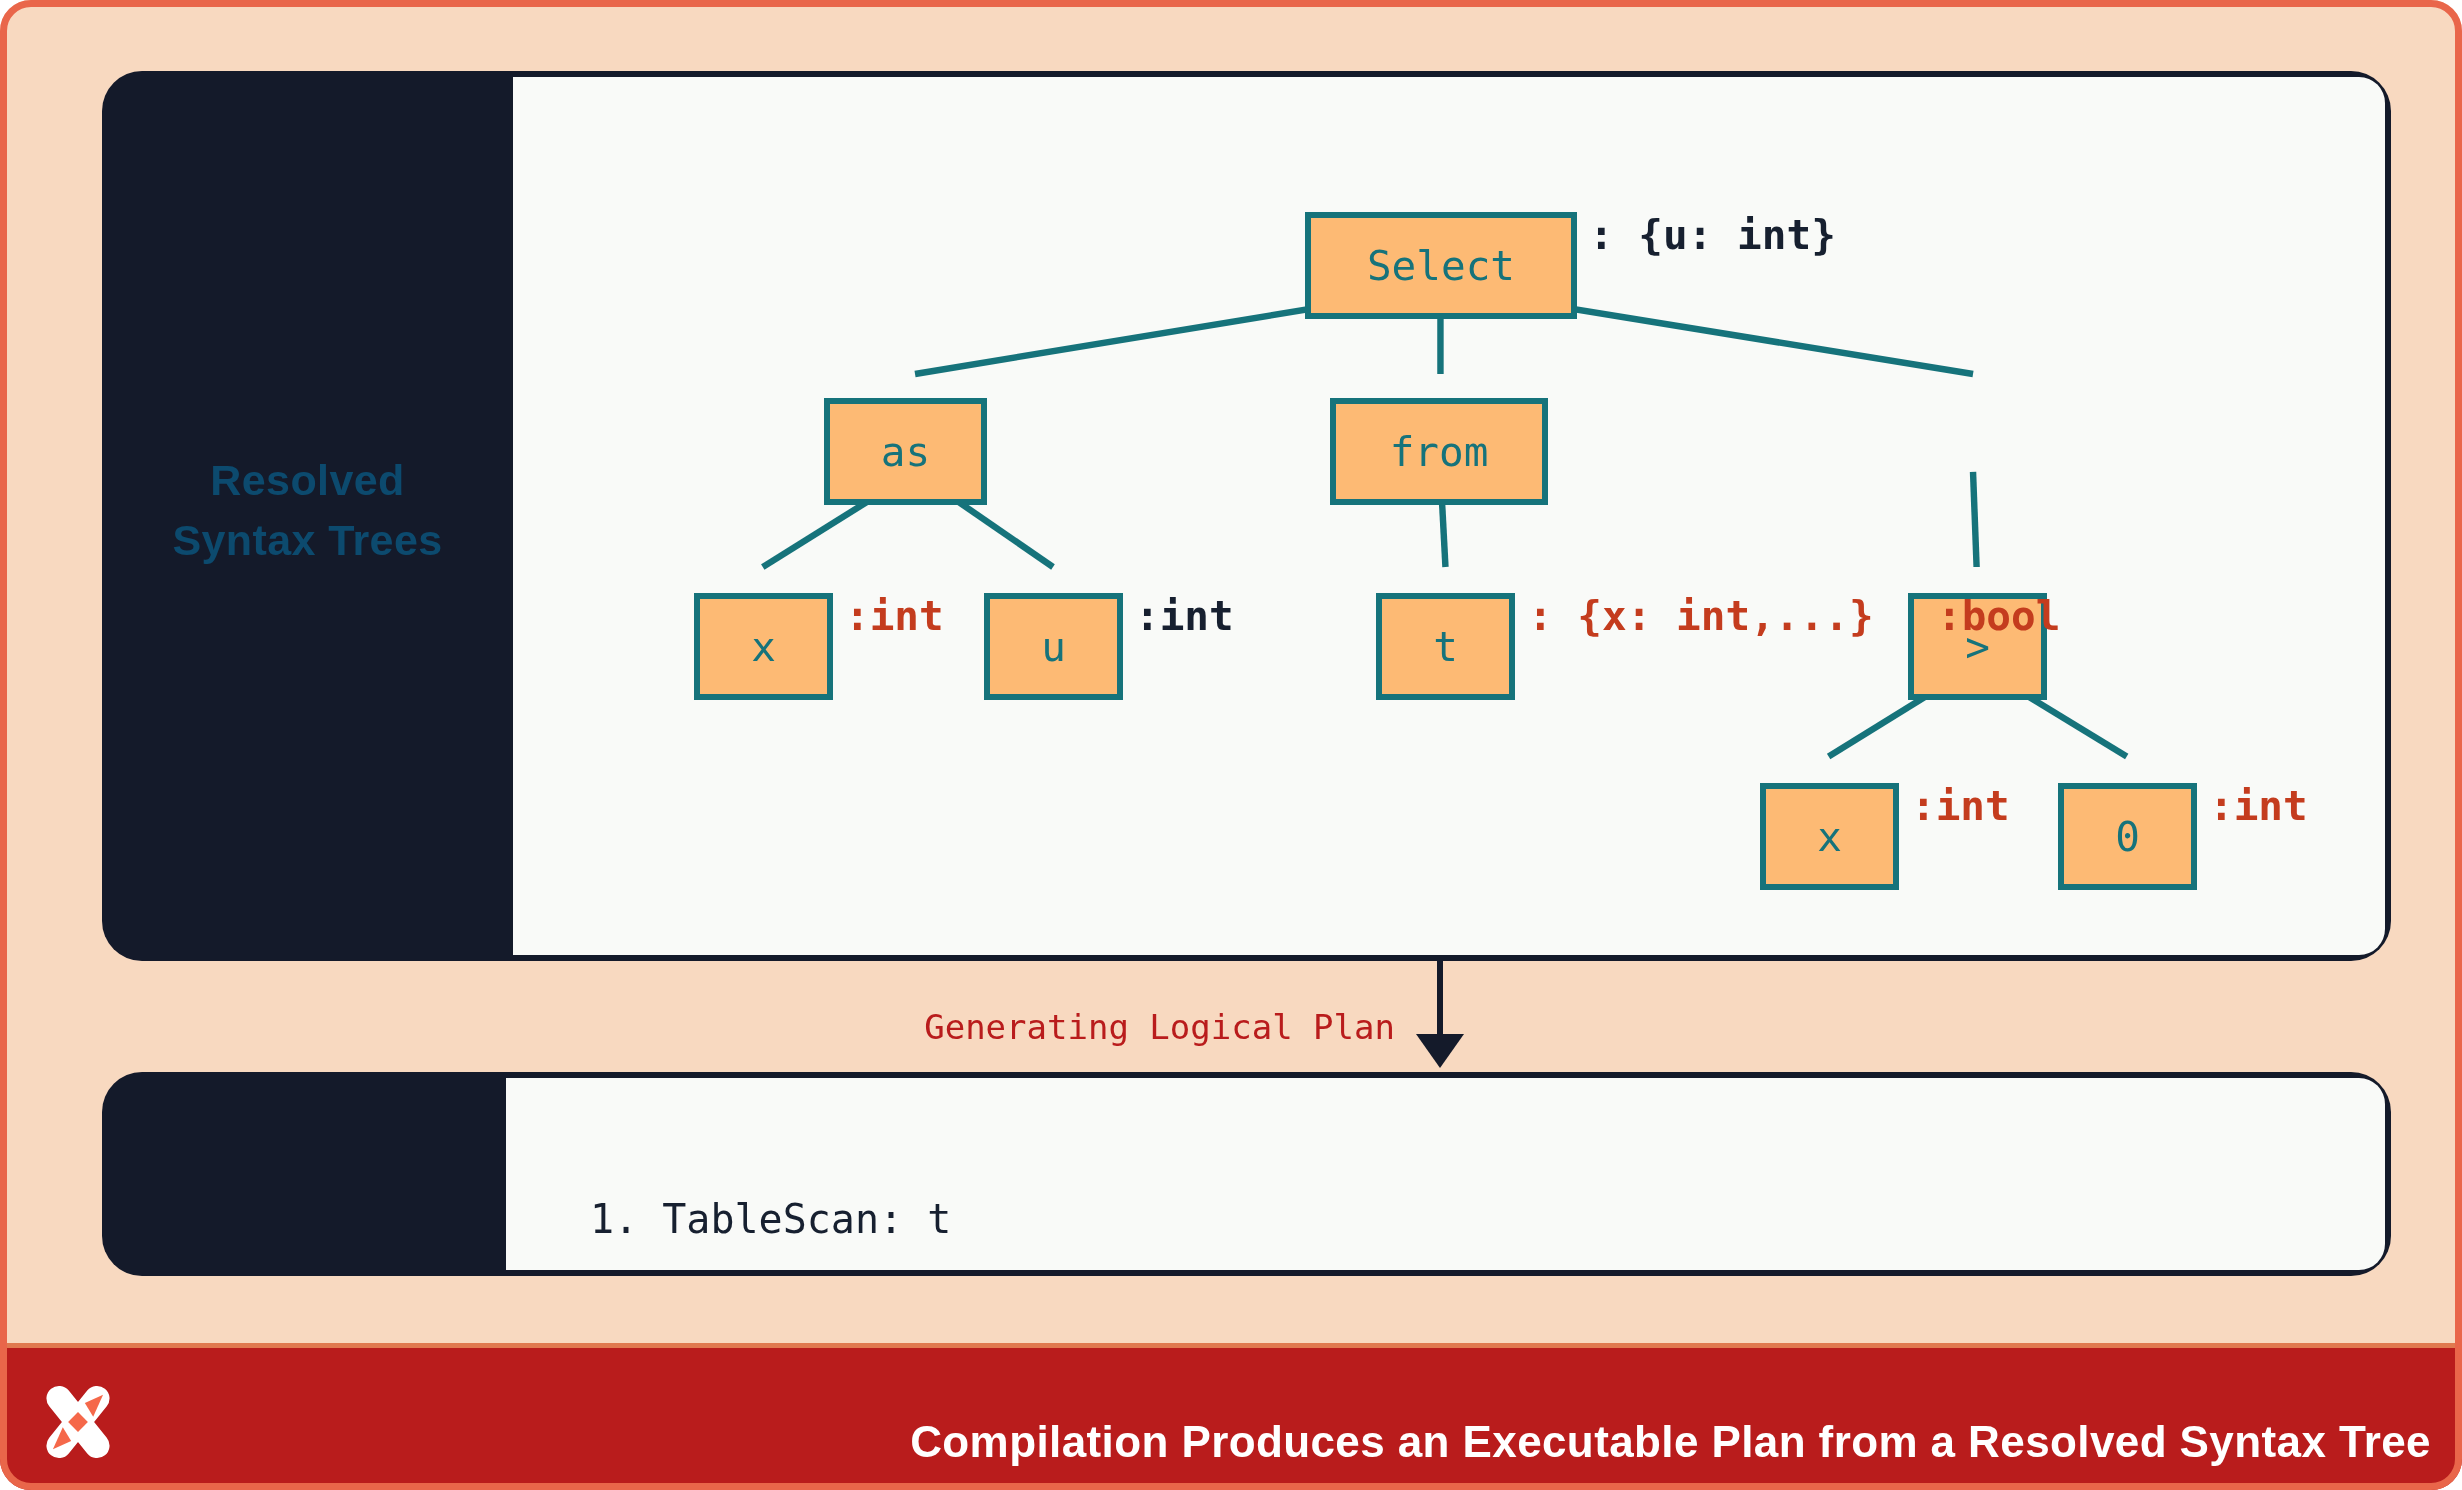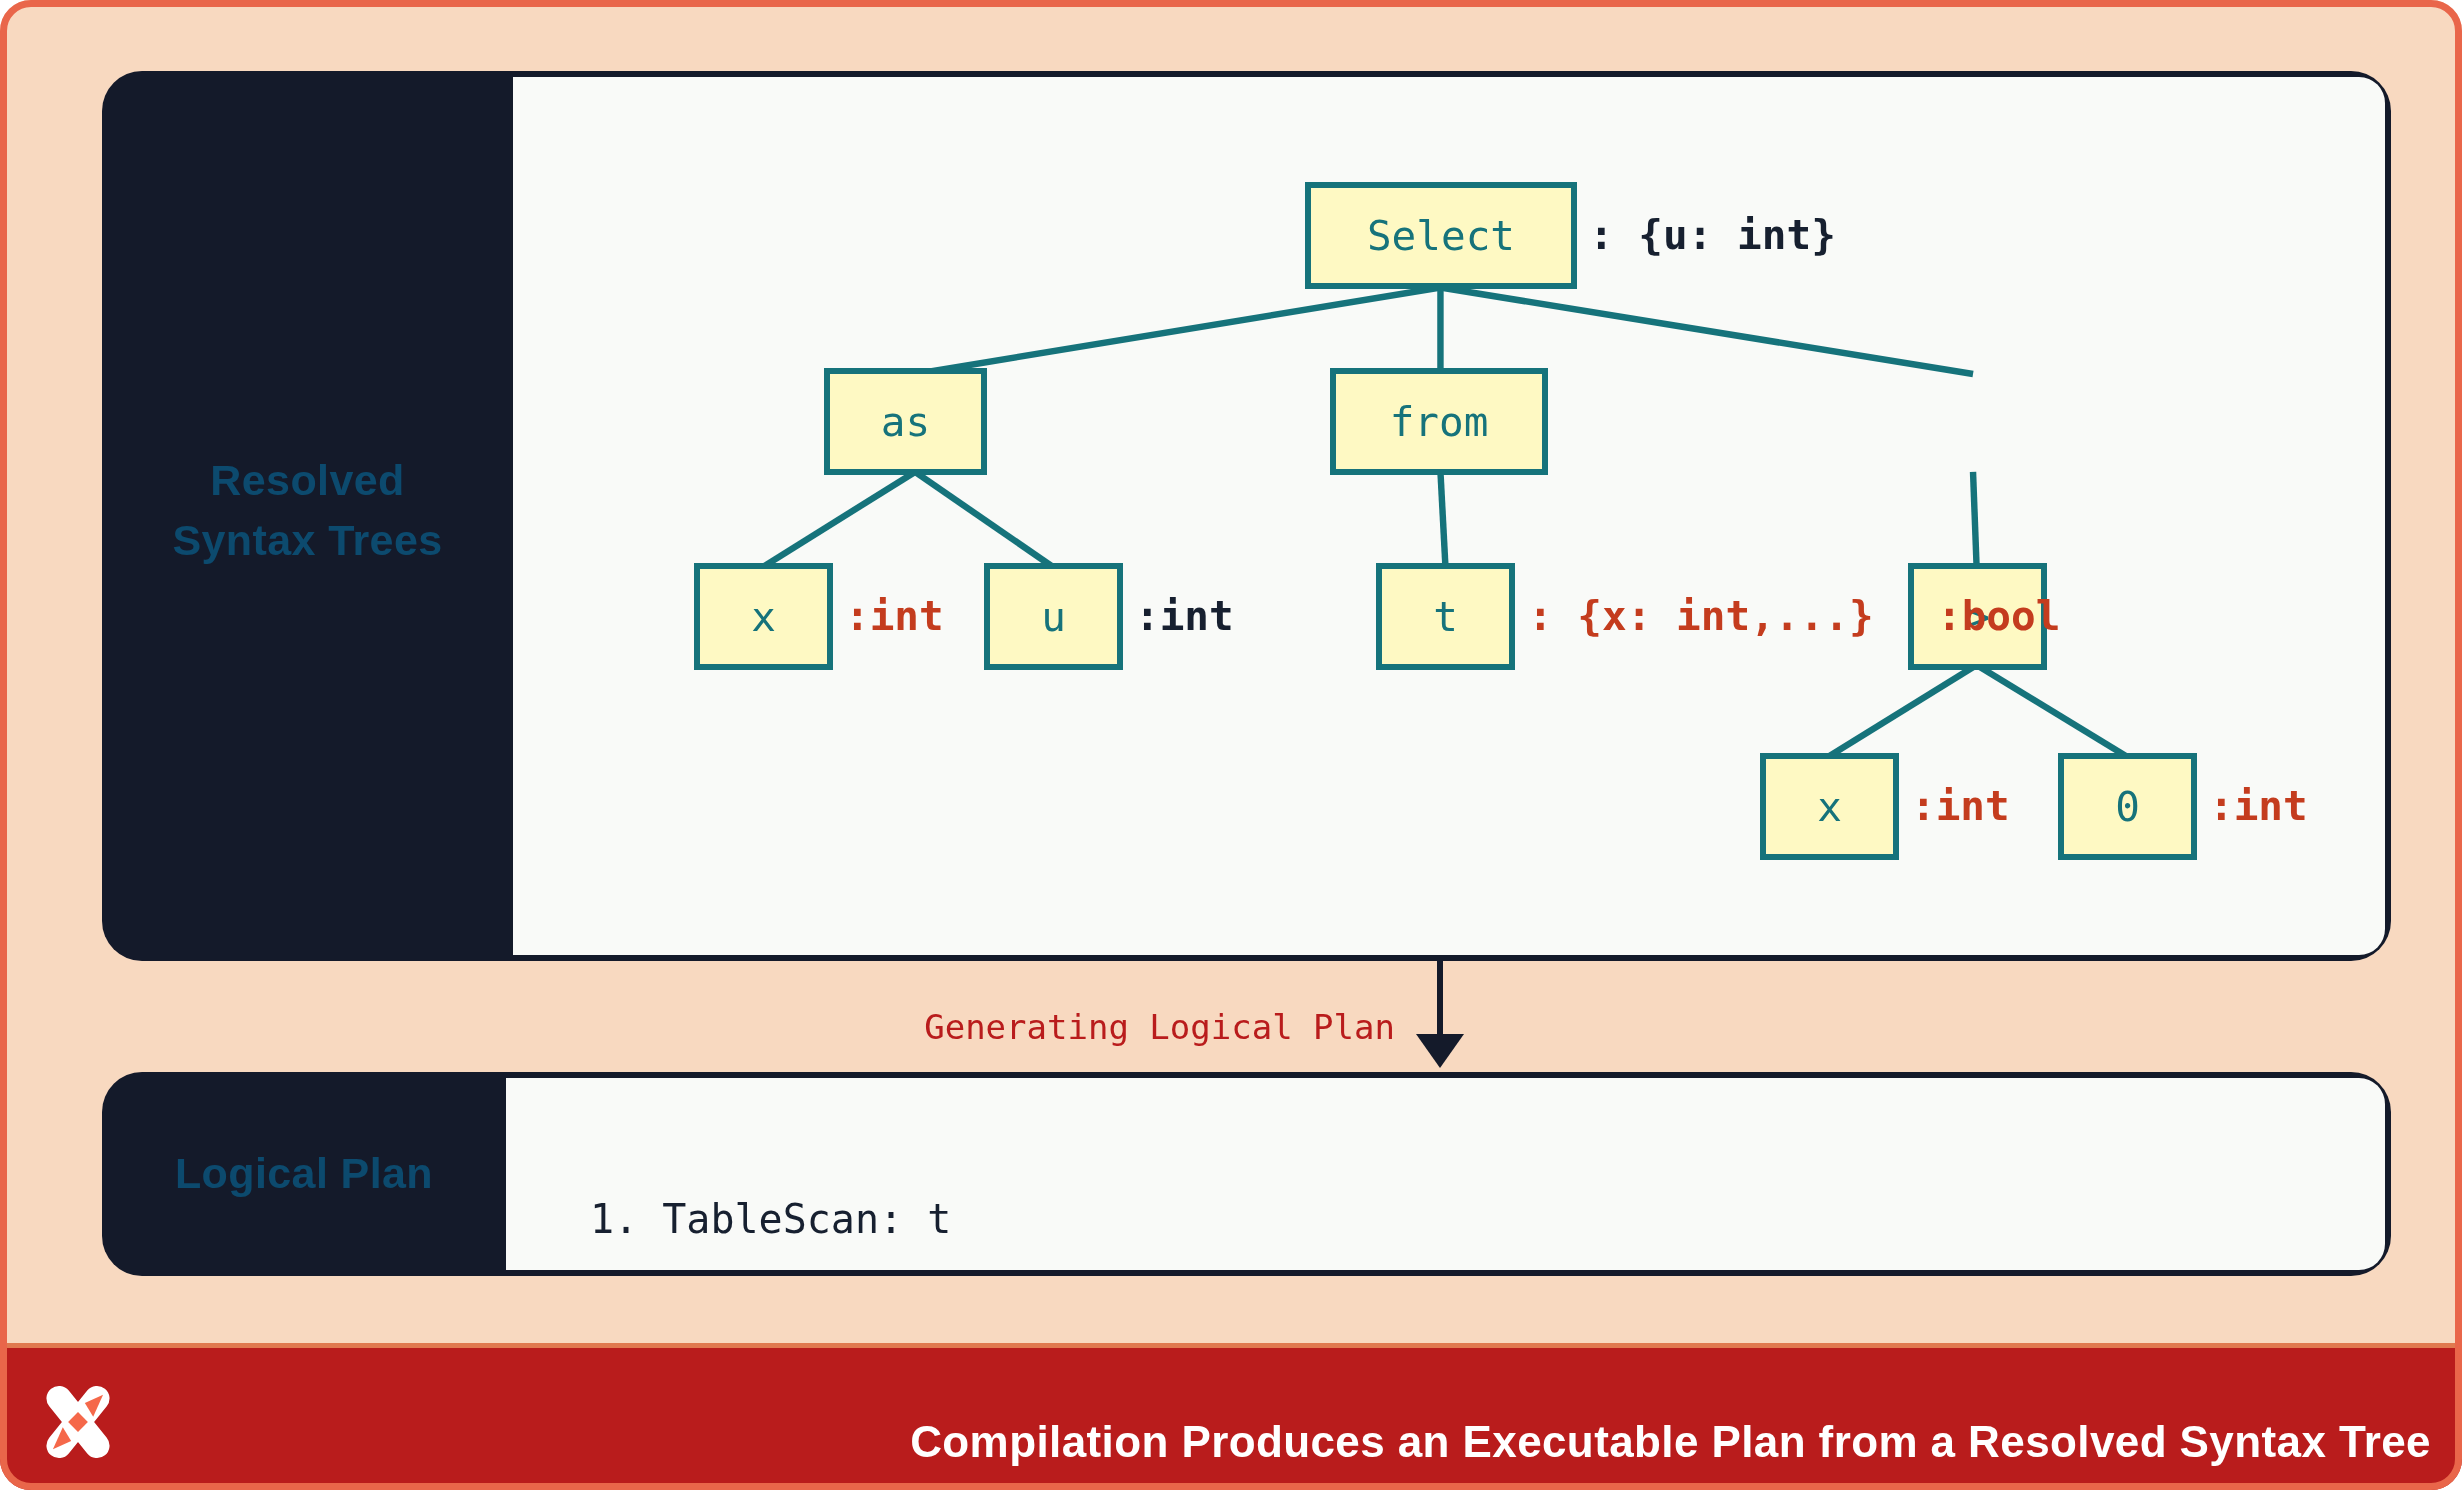--- a/index.html
+++ b/index.html
@@ -18,22 +18,22 @@
   .panel-bottom .panel-content{left:404px;top:6.4px;right:6.4px;bottom:6.4px;}
 
   .side-label{position:absolute;color:#0c4a6e;font-weight:bold;font-size:43px;
               text-align:center;letter-spacing:0.4px;}
   .side-label-top{left:102px;top:450px;width:411px;line-height:60px;}
   .side-label-bottom{left:102px;top:1152px;width:404px;line-height:43px;}
 
   
   .edges{position:absolute;left:0;top:0;z-index:2;}
   .node{position:absolute;height:107px;box-sizing:border-box;border:6.4px solid #16737b;
-        background:#fef9c3;color:#16737b;font-family:"DejaVu Sans Mono",monospace;
-        font-size:41px;display:flex;align-items:center;justify-content:center;z-index:3;}
+        background:#fdba74;color:#16737b;font-family:"DejaVu Sans Mono",monospace;
+        font-size:41px;display:flex;align-items:center;justify-content:center;z-index:3;margin-top:30px;}
   .type-ann{position:absolute;height:107px;line-height:107px;z-index:3;
             font-family:"DejaVu Sans Mono",monospace;font-size:41px;font-weight:bold;
             white-space:pre;}
   .ann-red{color:#c43c1e;}
   .ann-navy{color:#172030;}
 
   
   .transition-label{position:absolute;left:909px;top:1007px;width:486px;
                     text-align:right;font-family:"DejaVu Sans Mono",monospace;
                     font-size:34px;color:#b91c1c;white-space:pre;}
@@ -107,21 +107,20 @@
     <div class="node" style="left:2058px;top:753px;width:139px;">0</div>
     <div class="type-ann ann-red" style="left:2209px;top:753px;">:int</div>
 
     <div class="transition-label">Generating Logical Plan</div>
     <div class="arrow-shaft"></div>
     <div class="arrow-head"></div>
 
     <div class="panel panel-bottom">
       <div class="panel-content"></div>
     </div>
-    <div class="side-label side-label-bottom">Logical Plan</div>
     <div class="plan-steps">
       <div>1. TableScan: t</div>
       <div>2. Filter: t.x &gt; 0</div>
       <div>3. Projection: t.x as u</div>
     </div>
 
     <div class="footer">
       <svg class="logo" viewBox="0 0 100 100">
         <g stroke="#ffffff" stroke-width="33" stroke-linecap="round" fill="none">
           <line x1="25" y1="19" x2="75" y2="81"></line>

